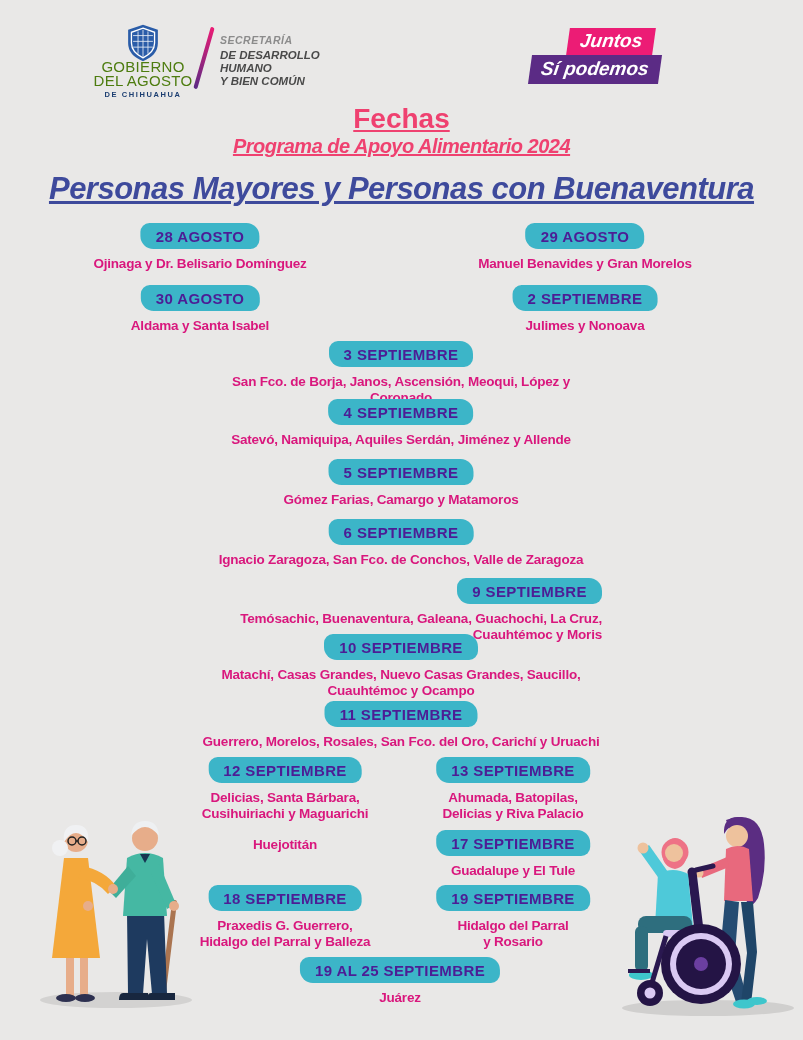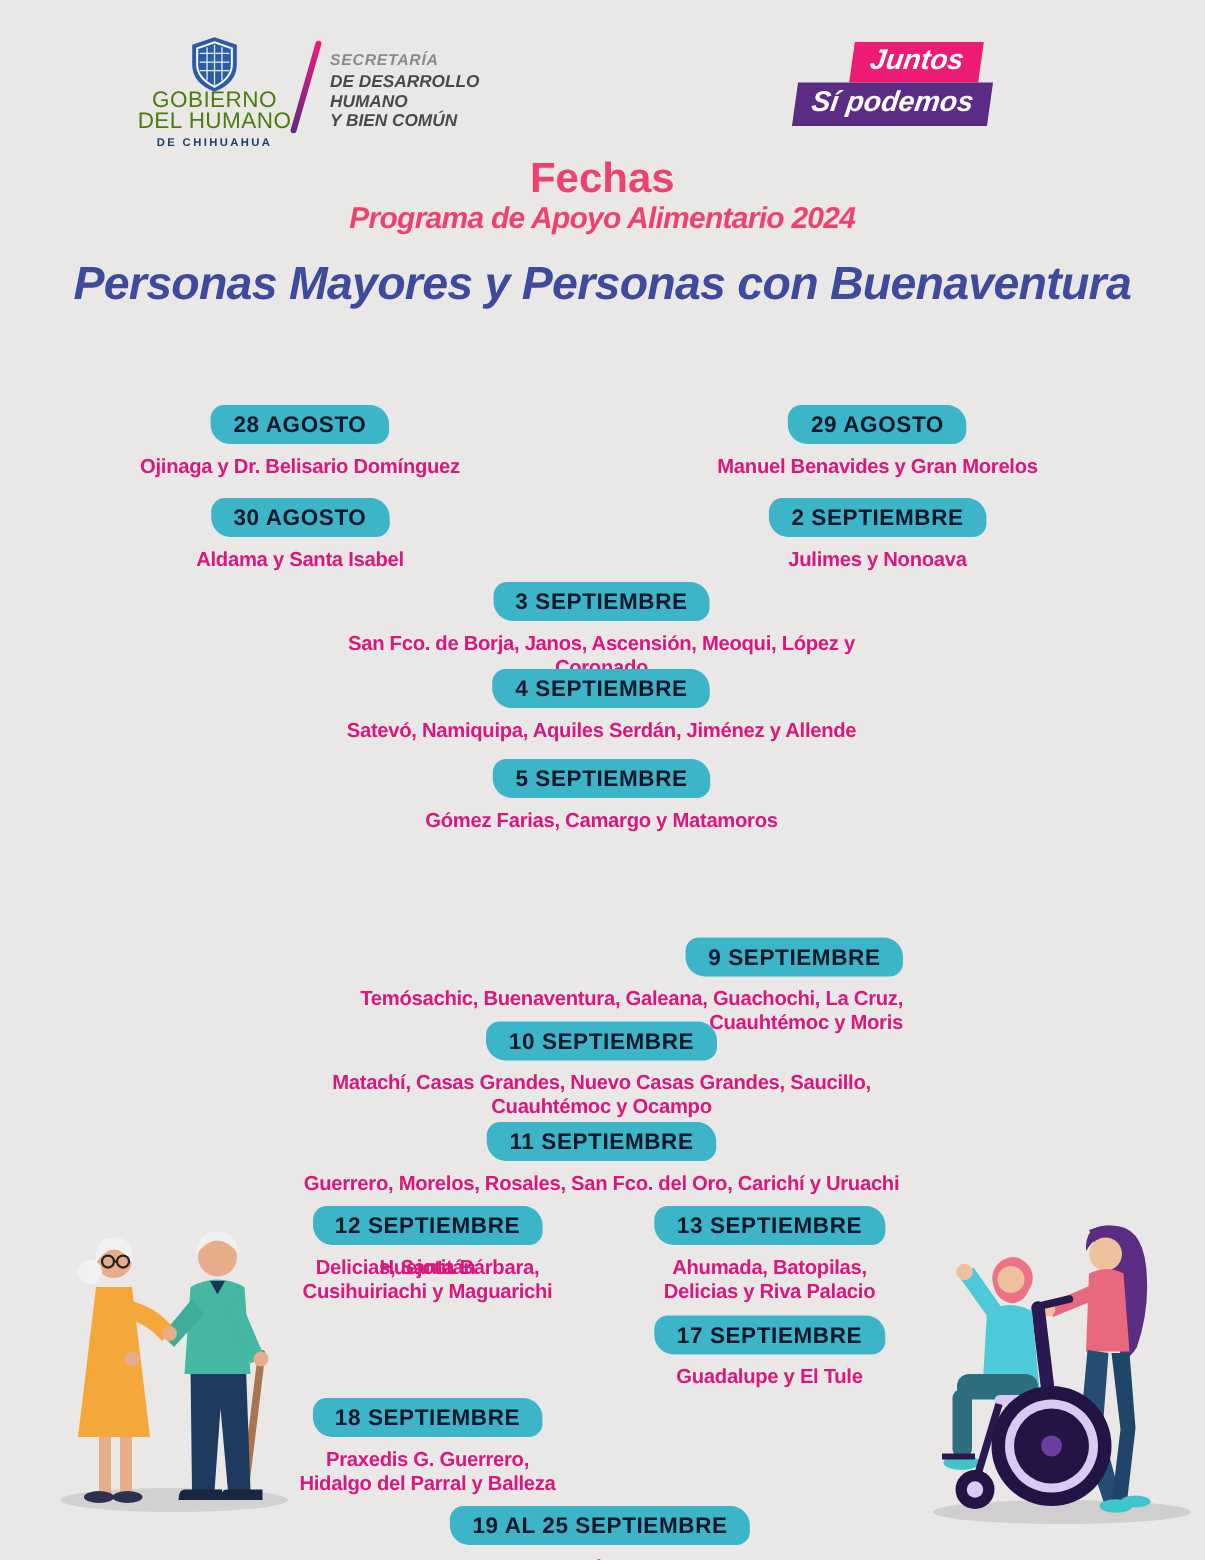--- a/index.html
+++ b/index.html
@@ -35,30 +35,30 @@
   }
   .campaign .c1 {
     position:absolute; right:6px; top:0; background:#ec1c75;
     font-size:19px; padding:2px 12px 3px;
   }
   .campaign .c2 {
     position:absolute; right:0; top:27px; background:#5b2b85;
     font-size:19px; padding:3px 11px 4px;
   }
   
-  .t1, .t2, .t3 { position:absolute; left:0; width:803px; text-align:center; font-weight:bold; }
+  .t1, .t2, .t3 { position:absolute; left:0; width:803px; text-align:center; font-weight:bold;text-decoration:underline; }
   .t1 { top:103px; font-size:28px; color:#ef4170; }
   .t2 { top:135px; font-size:20px; color:#ef4170; font-style:italic; letter-spacing:-0.5px; }
   .t3 { top:171px; font-size:31px; color:#3e4a9c; font-style:italic; letter-spacing:-0.5px; }
   
   .entry { position:absolute; transform:translateX(-50%); text-align:center; white-space:nowrap; }
   .badge {
-    display:inline-block; background:#3cb5c8; color:#0f172a;
+    display:inline-block; background:#3cb5c8; color:#4c1d95;
     font-weight:bold; font-size:15px; letter-spacing:0.4px;
-    padding:5px 15px 4px; border-radius:9px 13px 9px 13px;margin-top:47px;
+    padding:5px 15px 4px; border-radius:9px 13px 9px 13px;
   }
   .loc {
     margin-top:7px; color:#d9177d; font-weight:bold; font-size:13.5px;
     line-height:16px; white-space:pre-line; letter-spacing:-0.2px;
   }
   
   .illus { position:absolute; }
 </style>
 </head>
 <body>
@@ -66,21 +66,21 @@
 <div class="page">
 
   <div class="gov-logo">
     <svg class="gov-shield" viewBox="0 0 40 46">
       <path d="M20,1 L38,7 V23 Q38,38 20,45 Q2,38 2,23 V7 Z" fill="#2a5ca8"></path>
       <path d="M20,5 L34,10 V23 Q34,34 20,41 Q6,34 6,23 V10 Z" fill="none" stroke="#ffffff" stroke-width="1.6"></path>
       <path d="M8,14 H32 M8,21 H32 M8,28 H32 M14,9 V36 M20,7 V41 M26,9 V36" stroke="#ffffff" stroke-width="1" opacity="0.9"></path>
     </svg>
     <div class="gov-name">
       <div>GOBIERNO</div>
-      <div>DEL HUMANO</div>
+      <div>DEL AGOSTO</div>
     </div>
     <div class="gov-sub">DE CHIHUAHUA</div>
     <div class="logo-slash"></div>
     <div class="secretaria">
       <div class="s1">SECRETARÍA</div>
       <div class="s2">DE DESARROLLO HUMANO</div>
       <div class="s3">Y BIEN COMÚN</div>
     </div>
   </div>
 
@@ -114,20 +114,24 @@
     <div class="loc">San Fco. de Borja, Janos, Ascensión, Meoqui, López y Coronado</div>
   </div>
   <div class="entry" style="left:401px; top:399px;">
     <div class="badge">4 SEPTIEMBRE</div>
     <div class="loc">Satevó, Namiquipa, Aquiles Serdán, Jiménez y Allende</div>
   </div>
   <div class="entry" style="left:401px; top:459px;">
     <div class="badge">5 SEPTIEMBRE</div>
     <div class="loc">Gómez Farias, Camargo y Matamoros</div>
   </div>
+  <div class="entry" style="left:401px; top:519px;">
+    <div class="badge">6 SEPTIEMBRE</div>
+    <div class="loc">Ignacio Zaragoza, San Fco. de Conchos, Valle de Zaragoza</div>
+  </div>
   <div class="entry" style="left:401px; top:578px;text-align:right;">
     <div class="badge">9 SEPTIEMBRE</div>
     <div class="loc">Temósachic, Buenaventura, Galeana, Guachochi, La Cruz, Cuauhtémoc y Moris</div>
   </div>
   <div class="entry" style="left:401px; top:634px;">
     <div class="badge">10 SEPTIEMBRE</div>
     <div class="loc">Matachí, Casas Grandes, Nuevo Casas Grandes, Saucillo, Cuauhtémoc y Ocampo</div>
   </div>
   <div class="entry" style="left:401px; top:701px;">
     <div class="badge">11 SEPTIEMBRE</div>
@@ -147,20 +151,25 @@
     <div class="loc">Huejotitán</div>
   </div>
   <div class="entry" style="left:513px; top:830px;">
     <div class="badge">17 SEPTIEMBRE</div>
     <div class="loc">Guadalupe y El Tule</div>
   </div>
   <div class="entry" style="left:285px; top:885px;">
     <div class="badge">18 SEPTIEMBRE</div>
     <div class="loc">Praxedis G. Guerrero,
 Hidalgo del Parral y Balleza</div>
+  </div>
+  <div class="entry" style="left:513px; top:885px;">
+    <div class="badge">19 SEPTIEMBRE</div>
+    <div class="loc">Hidalgo del Parral
+y Rosario</div>
   </div>
   <div class="entry" style="left:400px; top:957px;">
     <div class="badge">19 AL 25 SEPTIEMBRE</div>
     <div class="loc">Juárez</div>
   </div>
 
   <svg class="illus" style="left:24px; top:812px; width:180px; height:200px;" viewBox="0 0 180 200">
     <ellipse cx="92" cy="188" rx="76" ry="8" fill="#d3d2d1"></ellipse>
 
     <g transform="rotate(7 150 90)">

